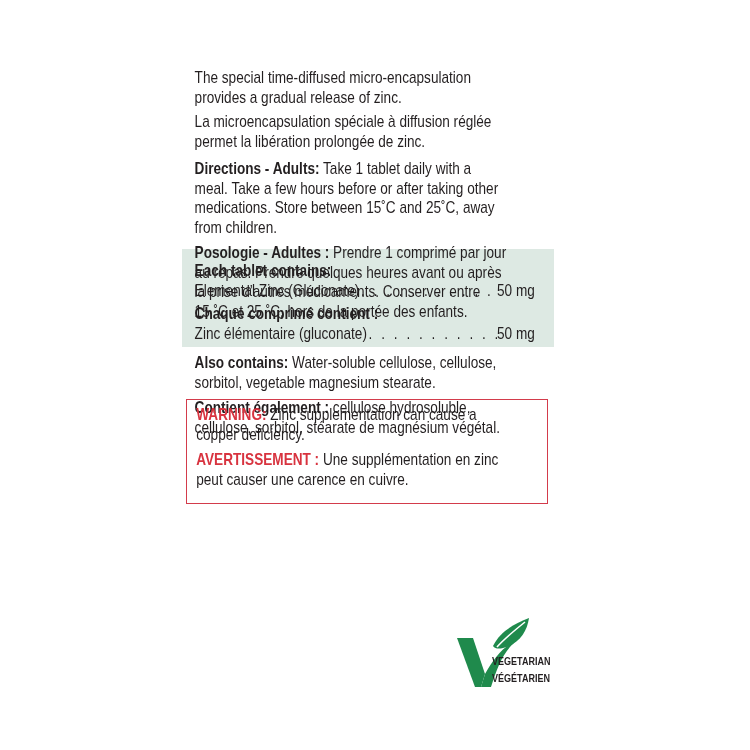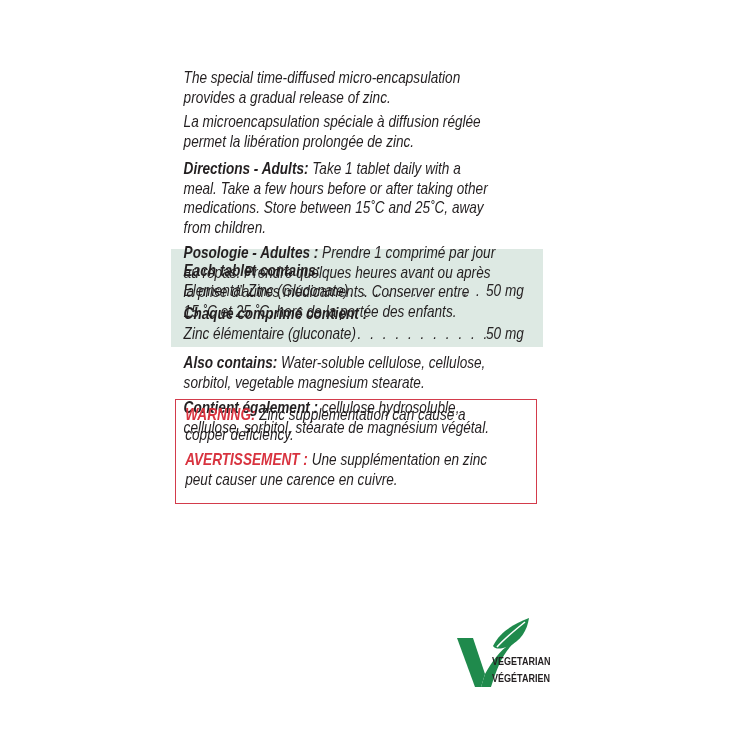--- a/index.html
+++ b/index.html
@@ -1,19 +1,19 @@
 <!DOCTYPE html>
 <html><head>
   <meta charset="utf-8">
   <style>
     html, body { margin: 0; padding: 0; background: #ffffff; }
     body { width: 750px; height: 750px; position: relative; overflow: hidden; }
     .label {
-      position: absolute; left: 171px; top: 68px; width: 372px;
-      font-family: "Liberation Sans", sans-serif; color: #231f20; font-style: italic;
+      position: absolute; left: 182px; top: 68px; width: 372px;
+      font-family: "Liberation Sans", sans-serif; color: #231f20;
     }
     .cond {
       font-size: 16.2px; line-height: 19.5px;
       transform: scaleX(0.84); transform-origin: left top;
       width: 420px;
     }
     .para { padding-left: 15px; margin: 0 0 5px 0; white-space: pre-line; }
     .bold { font-weight: bold; }
     .green-box {
       background: #dde9e3; margin: 6px 0 6px 0; padding: 12px 0 4px 0;

